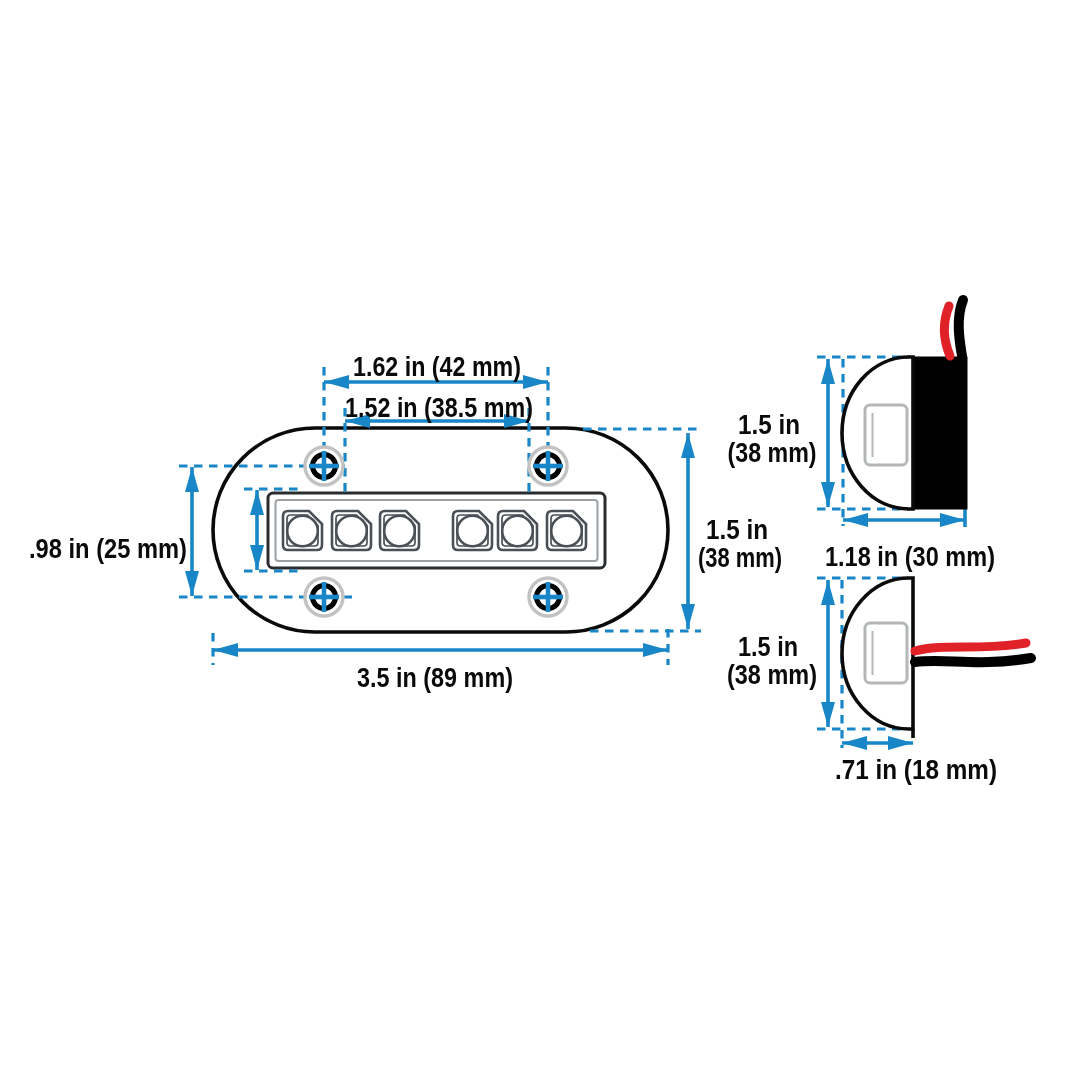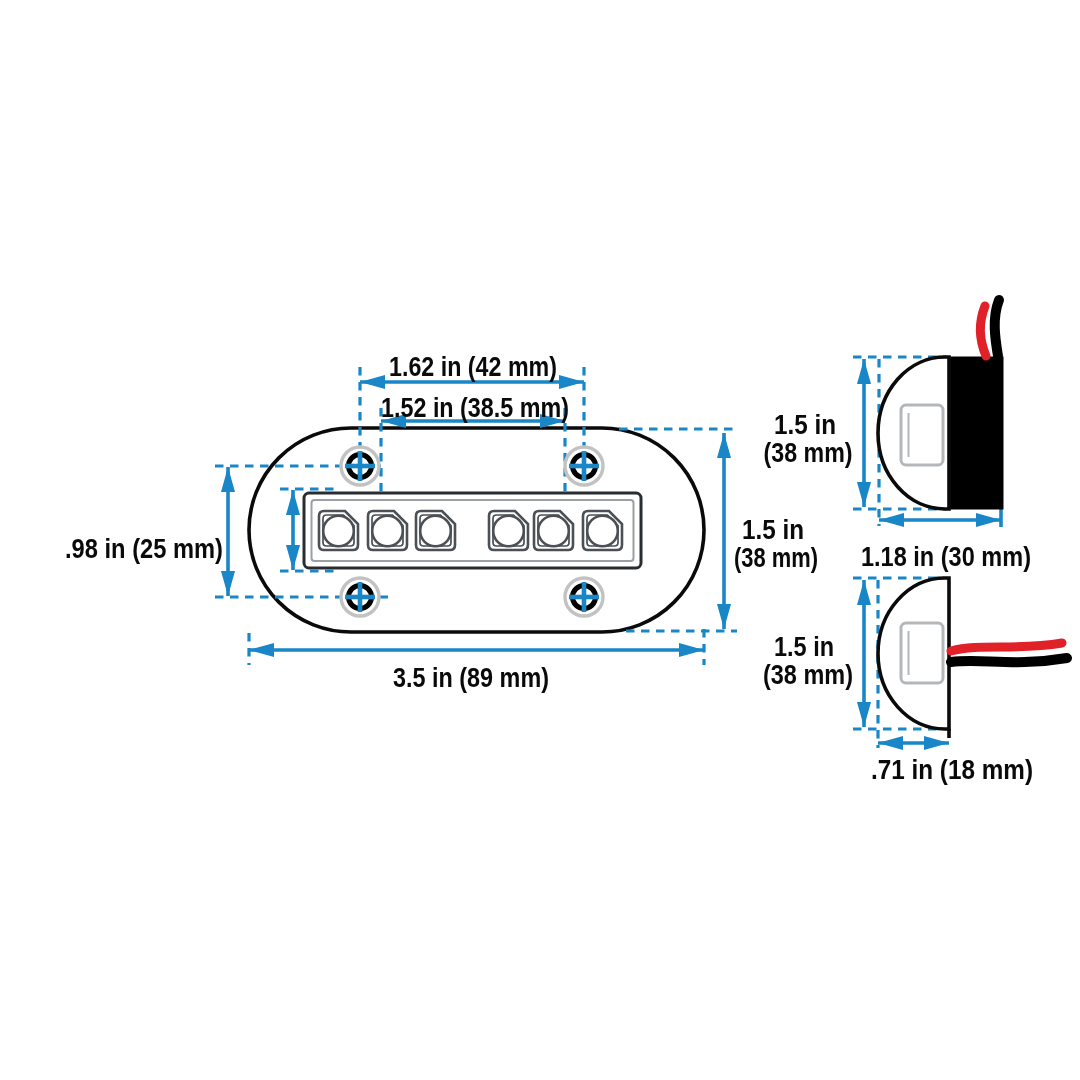--- a/index.html
+++ b/index.html
@@ -6,21 +6,21 @@
     --dimension-blue:#1886c7;
     --line-black:#0a0a0a;
     --detail-gray:#4a5056;
     --bezel-gray:#9aa0a4;
     --screw-gray:#c2c2c2;
     --lens-gray:#b3b7b9;
     --wire-red:#e02128;
     --background:#ffffff;
   }
   html,body{margin:0;padding:0;background:var(--background);}
-  .stage{width:976px;height:1080px;position:relative;background:var(--background);margin-left:36px;}
+  .stage{width:976px;height:1080px;position:relative;background:var(--background);}
   svg{display:block;}
   .body-line{stroke:var(--line-black);stroke-width:3.6;fill:#fff;}
   .solid-black{fill:#000;stroke:#000;stroke-width:1;}
   .bezel-outer{stroke:#2a2d30;stroke-width:3;fill:none;}
   .bezel-inner{stroke:var(--bezel-gray);stroke-width:2;fill:none;}
   .led-line{stroke:var(--detail-gray);fill:none;}
   .screw-outer{stroke:var(--screw-gray);stroke-width:3.4;fill:#fff;}
   .screw-ring{stroke:#000;stroke-width:5;fill:#fff;}
   .screw-cross{stroke:var(--dimension-blue);stroke-width:4.6;fill:none;}
   .lens-line{stroke:var(--lens-gray);fill:#fff;}

